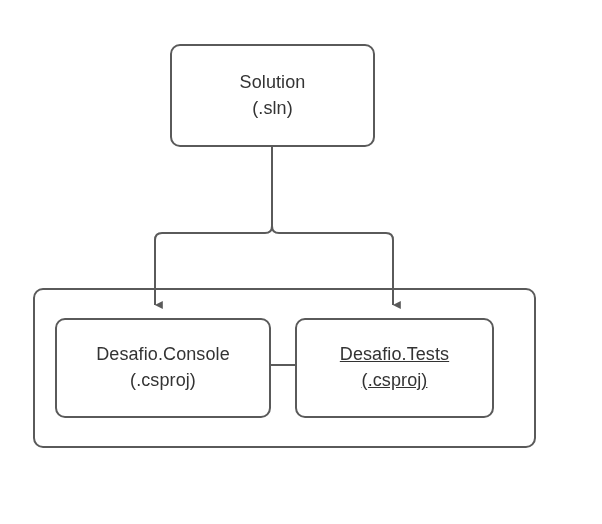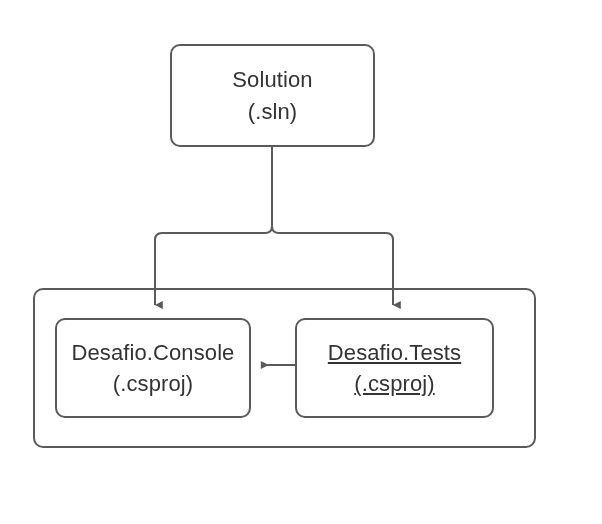--- a/index.html
+++ b/index.html
@@ -33,21 +33,21 @@
     box-sizing: border-box;
     background: #ffffff;
     border: 2px solid #5a5a5a;
     border-radius: 10px;
     display: flex;
     flex-direction: column;
     align-items: center;
     justify-content: center;
     text-align: center;
     color: #333333;
-    font-size: 22px;
+    font-size: 18px;
     line-height: 1.42;
     letter-spacing: 0.1px;
   }
   .node .node-line {
     display: block;
     white-space: nowrap;
   }
   #group-solution-container {
     position: absolute;
     box-sizing: border-box;
@@ -61,21 +61,21 @@
   }
   #node-solution {
     left: 170px;
     top: 44px;
     width: 205px;
     height: 103px;
   }
   #node-console {
     left: 55px;
     top: 318px;
-    width: 196px;
+    width: 216px;
     height: 100px;
   }
   #node-tests {
     left: 295px;
     top: 318px;
     width: 199px;
     height: 100px;
     text-decoration: underline;
   }
 </style>

